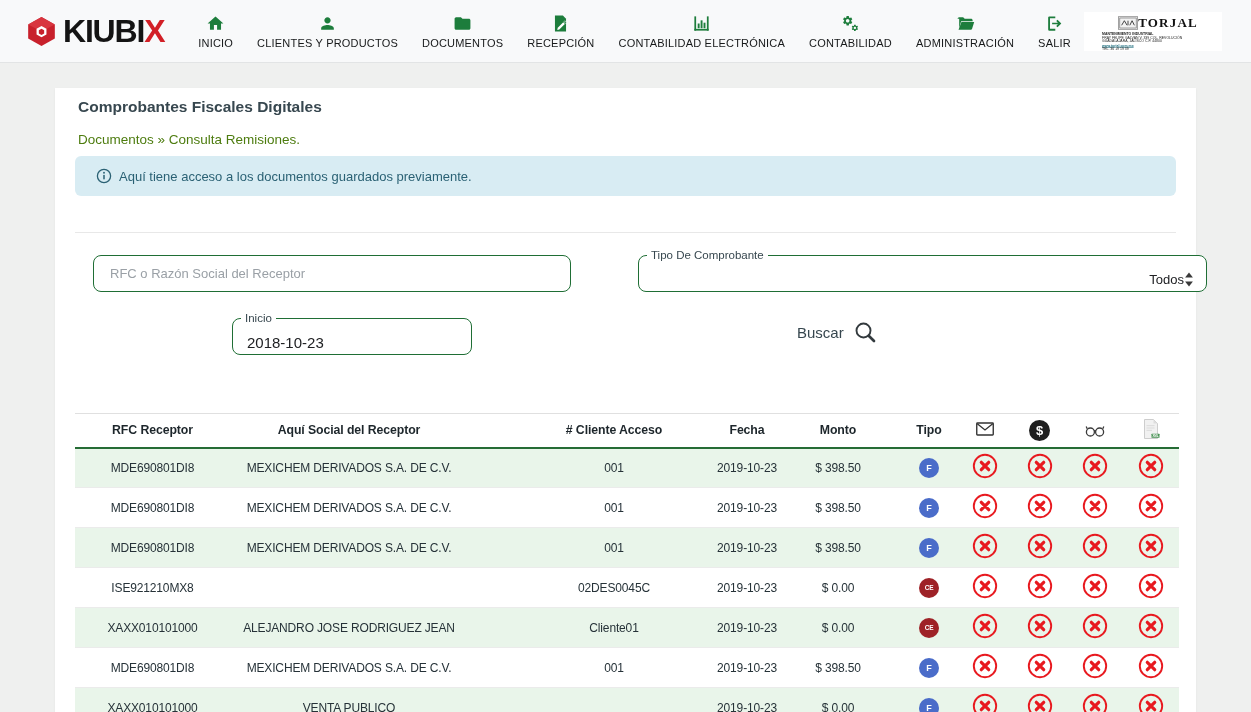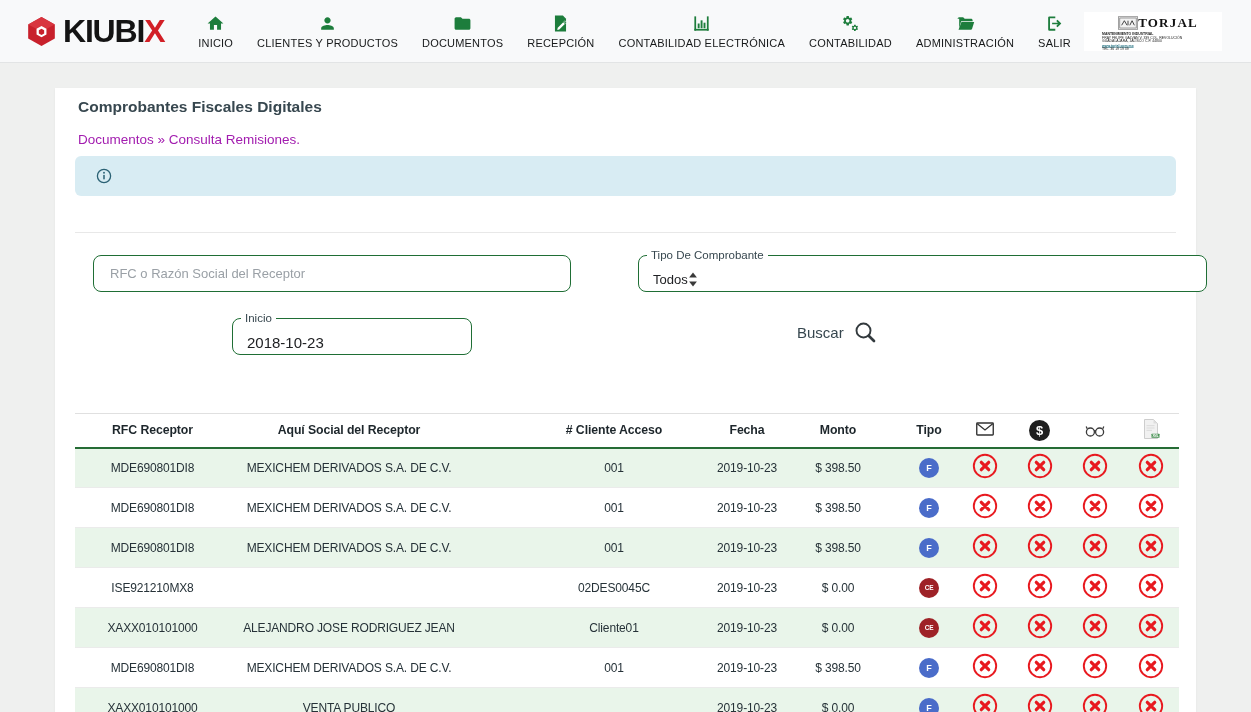--- a/index.html
+++ b/index.html
@@ -20,33 +20,33 @@
   .torjal-top { display:flex; align-items:center; justify-content:center; }
   .torjal-title { font-family:"Liberation Serif", serif; font-weight:700; font-size:13px; letter-spacing:1.2px; color:#111; }
   .torjal-lines { margin-top:1px; margin-left:4px; transform:scale(0.58); transform-origin:left top; width:230px; }
   .torjal-lines div { font-size:6px; line-height:6.5px; color:#222; white-space:nowrap; }
   .torjal-lines .t-bold { font-weight:700; }
   .torjal-lines .t-link { color:#1a6b7c; text-decoration:underline; font-weight:700;}
 
   
   .card { position:absolute; left:55px; top:88px; width:1141px; height:680px; background:#ffffff; box-shadow:0 1px 2px rgba(0,0,0,0.06); }
   .page-title { position:absolute; left:23px; top:10px; font-size:15.5px; font-weight:700; color:#37474f; }
-  .breadcrumb { position:absolute; left:23px; top:44px; font-size:13.5px; color:#a21caf; }
+  .breadcrumb { position:absolute; left:23px; top:44px; font-size:13.5px; color:#4d7c0f; }
   .alert { position:absolute; left:20px; top:68px; width:1101px; height:40px; background:#d8ecf3; border-radius:6px; display:flex; align-items:center; padding-left:21px; gap:7px; }
   .alert-text { font-size:13px; color:#2a6174; }
   .divider { position:absolute; left:20px; top:144px; width:1101px; height:1px; background:#e8e8e8; }
 
   
   fieldset.box { position:absolute; border:1.6px solid #1f6e35; border-radius:8px; background:#fff; }
   fieldset.box legend { font-size:11.5px; color:#37474f; padding:0 4px; margin-left:8px; line-height:12px; }
   .rfc-box { left:38px; top:167px; width:478px; height:37px; border:1.6px solid #1f6e35; border-radius:8px; position:absolute; display:flex; align-items:center; }
   .rfc-box input { border:none; outline:none; width:100%; font-size:13px; color:#202124; padding:0 16px; font-family:inherit; background:transparent; }
   .rfc-box input::placeholder { color:#9aa0a6; }
   .tipo-box { left:583px; top:161px; width:569px; height:43px; }
-  .tipo-inner { position:absolute; left:14px; right:12px; top:0; height:100%; display:flex; align-items:center; justify-content:flex-start; padding-top:6px; }
+  .tipo-inner { position:absolute; left:14px; right:12px; top:0; height:100%; display:flex; align-items:center; justify-content:flex-end; padding-top:6px; }
   .tipo-value { font-size:13px; color:#202124; }
   .date-box { width:240px; height:43px; }
   .inicio-box { left:177px; top:224px; }
   .fin-box { left:452px; top:224px; }
   .date-inner { position:absolute; left:14px; top:0; height:100%; display:flex; align-items:center; padding-top:6px; }
   .date-val { font-size:15px; color:#202124; }
   .buscar { position:absolute; left:742px; top:227px; height:34px; display:flex; align-items:center; gap:9px; cursor:pointer; }
   .buscar-label { font-size:15px; color:#37474f; }
 
   
@@ -185,20 +185,21 @@
   <div class="page-title">Comprobantes Fiscales Digitales</div>
   <div class="breadcrumb">Documentos » Consulta Remisiones.</div>
   <div class="alert">
     <span style="line-height:0">
       <svg width="16" height="16" viewBox="0 0 16 16">
         <circle cx="8" cy="8" r="6.6" fill="none" stroke="#2a6174" stroke-width="1.3"></circle>
         <rect x="7.25" y="6.8" width="1.5" height="4.6" rx="0.7" fill="#2a6174"></rect>
         <circle cx="8" cy="4.7" r="0.95" fill="#2a6174"></circle>
       </svg>
     </span>
+    <span class="alert-text">Aquí tiene acceso a los documentos guardados previamente.</span>
   </div>
   <div class="divider"></div>
 
   <div class="rfc-box">
     <input type="text" placeholder="RFC o Razón Social del Receptor" style="">
   </div>
 
   <fieldset class="box tipo-box">
     <legend>Tipo De Comprobante</legend>
     <div class="tipo-inner">

